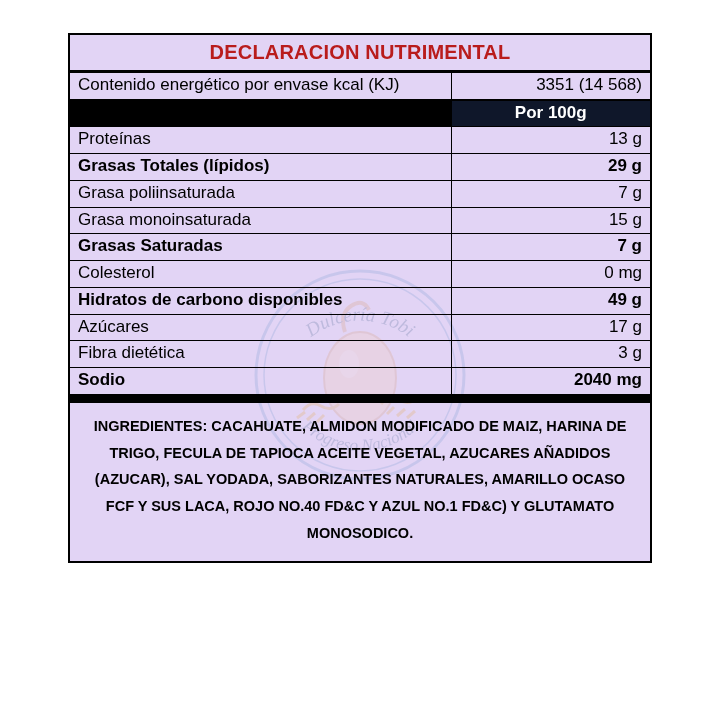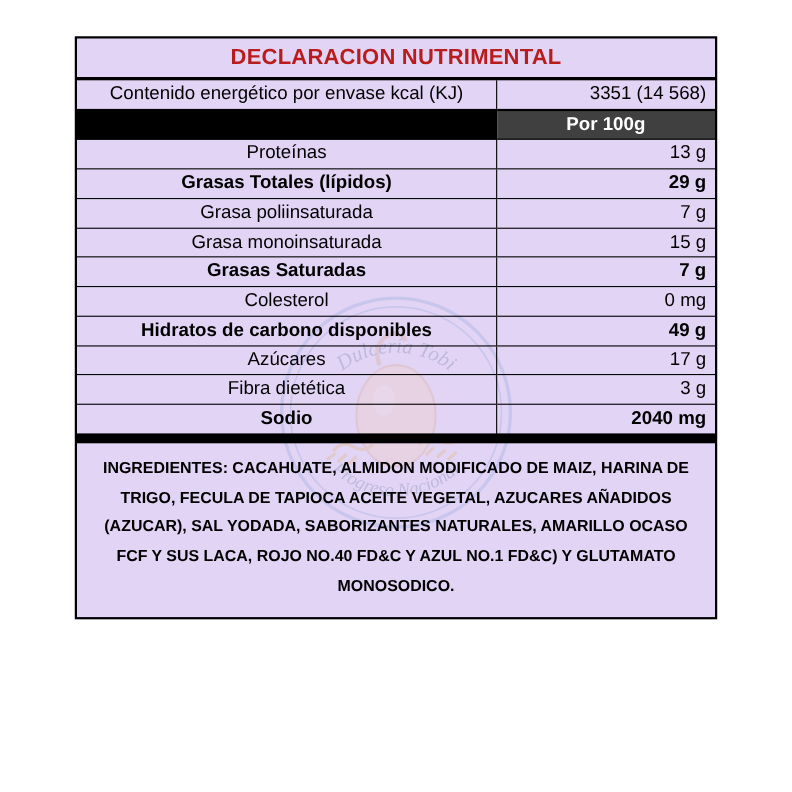--- a/index.html
+++ b/index.html
@@ -65,38 +65,38 @@
 
   table.nutri td {
     border-top: 1px solid #000;
     padding: 2px 8px 3px 8px;
     font-size: 17px;
     color: #000;
     line-height: 1.22;
     vertical-align: middle;
   }
 
-  td.lbl { text-align: center; }
+  td.lbl { text-align: left; }
   td.val { text-align: right; width: 182px; border-left: 1px solid #000; }
 
   tr.bold td { font-weight: bold; }
 
   tr.noborder td { border-top: none; }
 
   
   tr.band td {
     background: #000000;
     border-top: 2px solid #000;
     border-left: none;
     padding: 0;
     height: 7px;
   }
 
   tr.header-band td {
-    background: #404040;
+    background: #0f172a;
     color: #ffffff;
     font-weight: bold;
     text-align: center;
     border-top: 2px solid #000;
     font-size: 17px;
     padding: 2px 8px 3px 8px;
   }
   tr.header-band td.blank {
     border-left: none;
     background: #000000;

